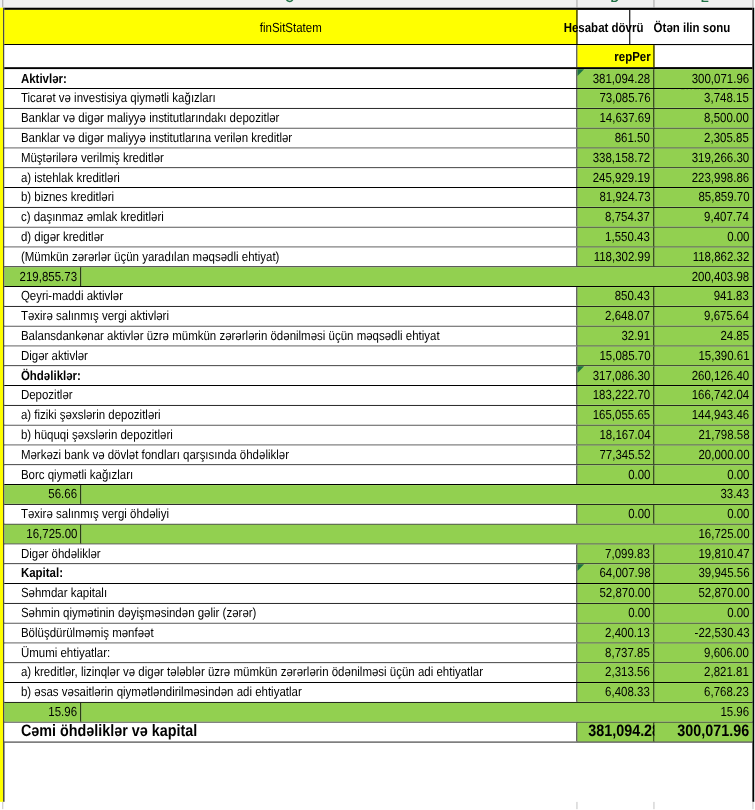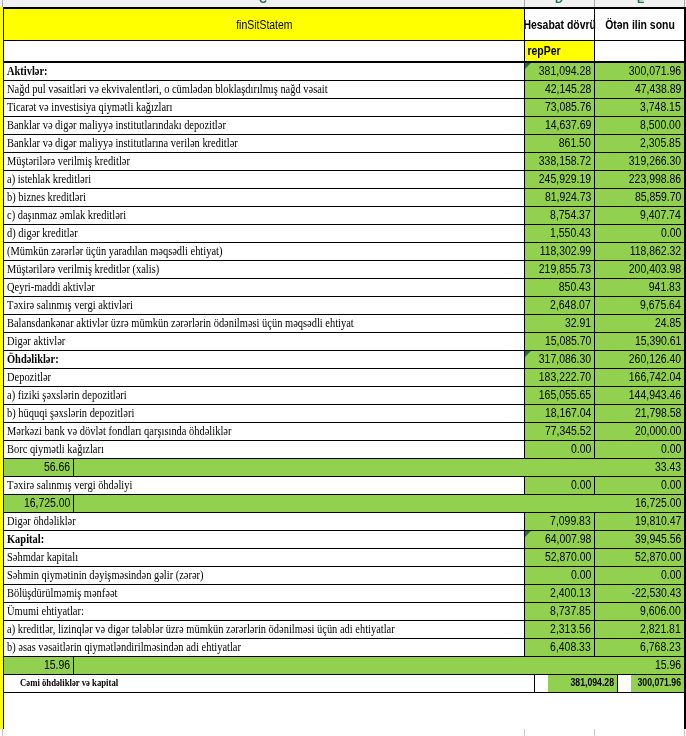--- a/index.html
+++ b/index.html
@@ -19,39 +19,39 @@
   
   .yellow-strip { position:absolute; top:7px; left:0; width:3px; height:722px;
     background:var(--yellow,#FFFF00); }
 
   
   .tbl { position:absolute; top:7px; left:3px; width:683px; height:722px;
     border-left:1px solid #000; border-right:2px solid #000; background:#fff; }
   .hdr-row { display:flex; height:34px; border-top:2px solid #000; border-bottom:1px solid #000; }
   .hdr-title { width:521px; background:var(--yellow,#FFFF00); border-right:1px solid #000;
     display:flex; align-items:center; justify-content:center; font-size:12px; }
-  .hdr-c { width:70px; border-right:1px solid #000; font-weight:bold; font-size:12px;
+  .hdr-c { width:48px; border-right:1px solid #000; font-weight:bold; font-size:12px;
     line-height:14px; display:flex; align-items:center; justify-content:center; text-align:center; }
   .hdr-c.last { flex:1; border-right:none;text-align:center; }
   .sub-row { display:flex; height:22px; border-bottom:2px solid #000; }
   .sub-empty { width:521px; border-right:1px solid #000; background:#fff; }
   .sub-c { width:70px; border-right:1px solid #000; background:var(--yellow,#FFFF00);
-    font-weight:bold; font-size:12px; display:flex; align-items:center; justify-content:flex-start; }
+    font-weight:bold; font-size:12px; display:flex; align-items:center; justify-content:flex-end; }
   .sub-c.last { flex:1; border-right:none;margin-top:37px; }
 
   .drow { display:flex; height:18px; border-bottom:1px solid #000; }
   .dlabel { width:521px; border-right:1px solid #000; background:#fff;
-    font-size:12px; line-height:16px; padding-left:3px; white-space:nowrap; overflow:hidden;font-family:Liberation Serif, serif; }
+    font-size:12px; line-height:16px; padding-left:15px; white-space:nowrap; overflow:hidden; }
   .dv { width:70px; border-right:1px solid #000; background:var(--green,#92D050);
     font-size:12px; line-height:16px; text-align:right; padding-right:3px;
     position:relative; white-space:nowrap; }
   .dv.last { flex:1; border-right:none; }
 
   .drow.section .dlabel { font-weight:bold; }
-  .drow.total .dlabel, .drow.total .dv { font-weight:bold; font-size:10px;margin-left:13px; }
+  .drow.total .dlabel, .drow.total .dv { font-weight:bold; font-size:15px; }
 
   
   .txt { display:inline-block; transform:scaleX(0.87); transform-origin:0 50%; white-space:nowrap; }
   .dv .txt { transform-origin:100% 50%; }
   .ctr .txt { transform-origin:50% 50%; }
 
   
   .tri { position:absolute; top:0; left:0; width:0; height:0; display:none;
     border-top:6px solid var(--tri,#1E7145); border-right:6px solid transparent; }
   .drow.has-tri .tri { display:block; }
@@ -106,32 +106,20 @@
     <div class="dv">
       <span class="tri"></span>
       <span class="txt">381,094.28</span>
     </div>
     <div class="dv last">
       <span class="txt">300,071.96</span>
     </div>
   </div>
         <div class="drow">
     <div class="dlabel">
-      <span class="txt">Nağd pul vəsaitləri və  ekvivalentləri, o cümlədən bloklaşdırılmış nağd vəsait</span>
-    </div>
-    <div class="dv">
-      
-      <span class="txt">42,145.28</span>
-    </div>
-    <div class="dv last">
-      <span class="txt">47,438.89</span>
-    </div>
-  </div>
-        <div class="drow">
-    <div class="dlabel">
       <span class="txt">Ticarət və investisiya qiymətli kağızları</span>
     </div>
     <div class="dv">
       
       <span class="txt">73,085.76</span>
     </div>
     <div class="dv last">
       <span class="txt">3,748.15</span>
     </div>
   </div>
@@ -225,23 +213,20 @@
     </div>
     <div class="dv">
       
       <span class="txt">118,302.99</span>
     </div>
     <div class="dv last">
       <span class="txt">118,862.32</span>
     </div>
   </div>
         <div class="drow">
-    <div class="dlabel">
-      <span class="txt">Müştərilərə verilmiş kreditlər (xalis)</span>
-    </div>
     <div class="dv">
       
       <span class="txt">219,855.73</span>
     </div>
     <div class="dv last">
       <span class="txt">200,403.98</span>
     </div>
   </div>
         <div class="drow">
     <div class="dlabel">

